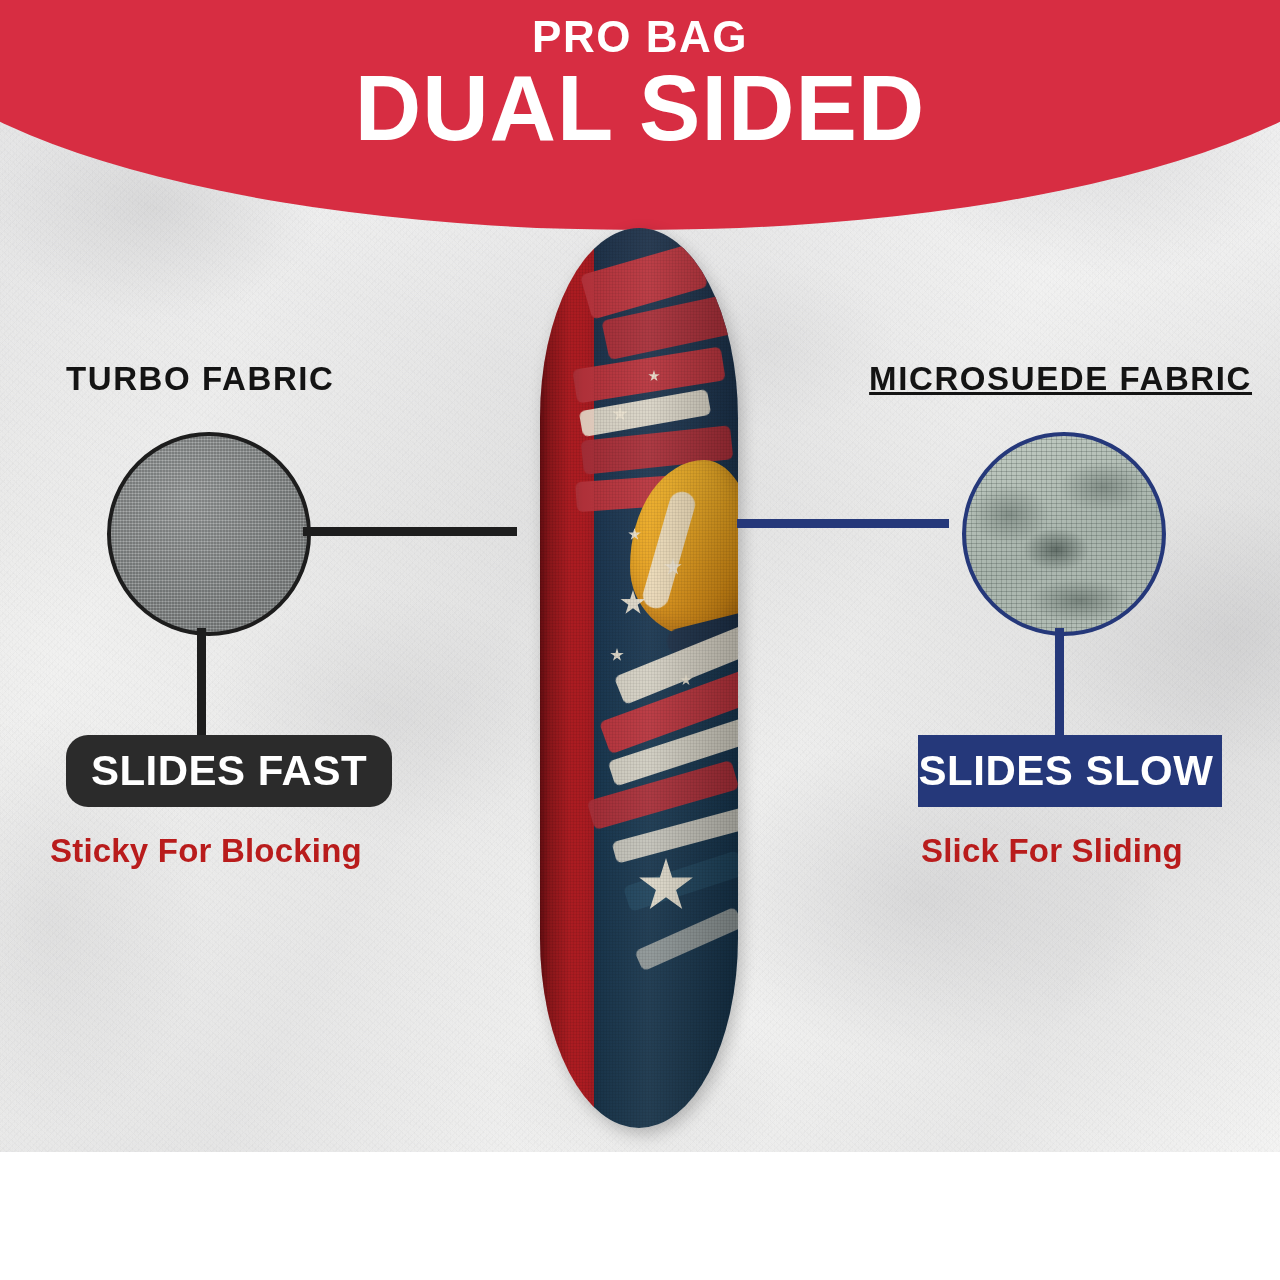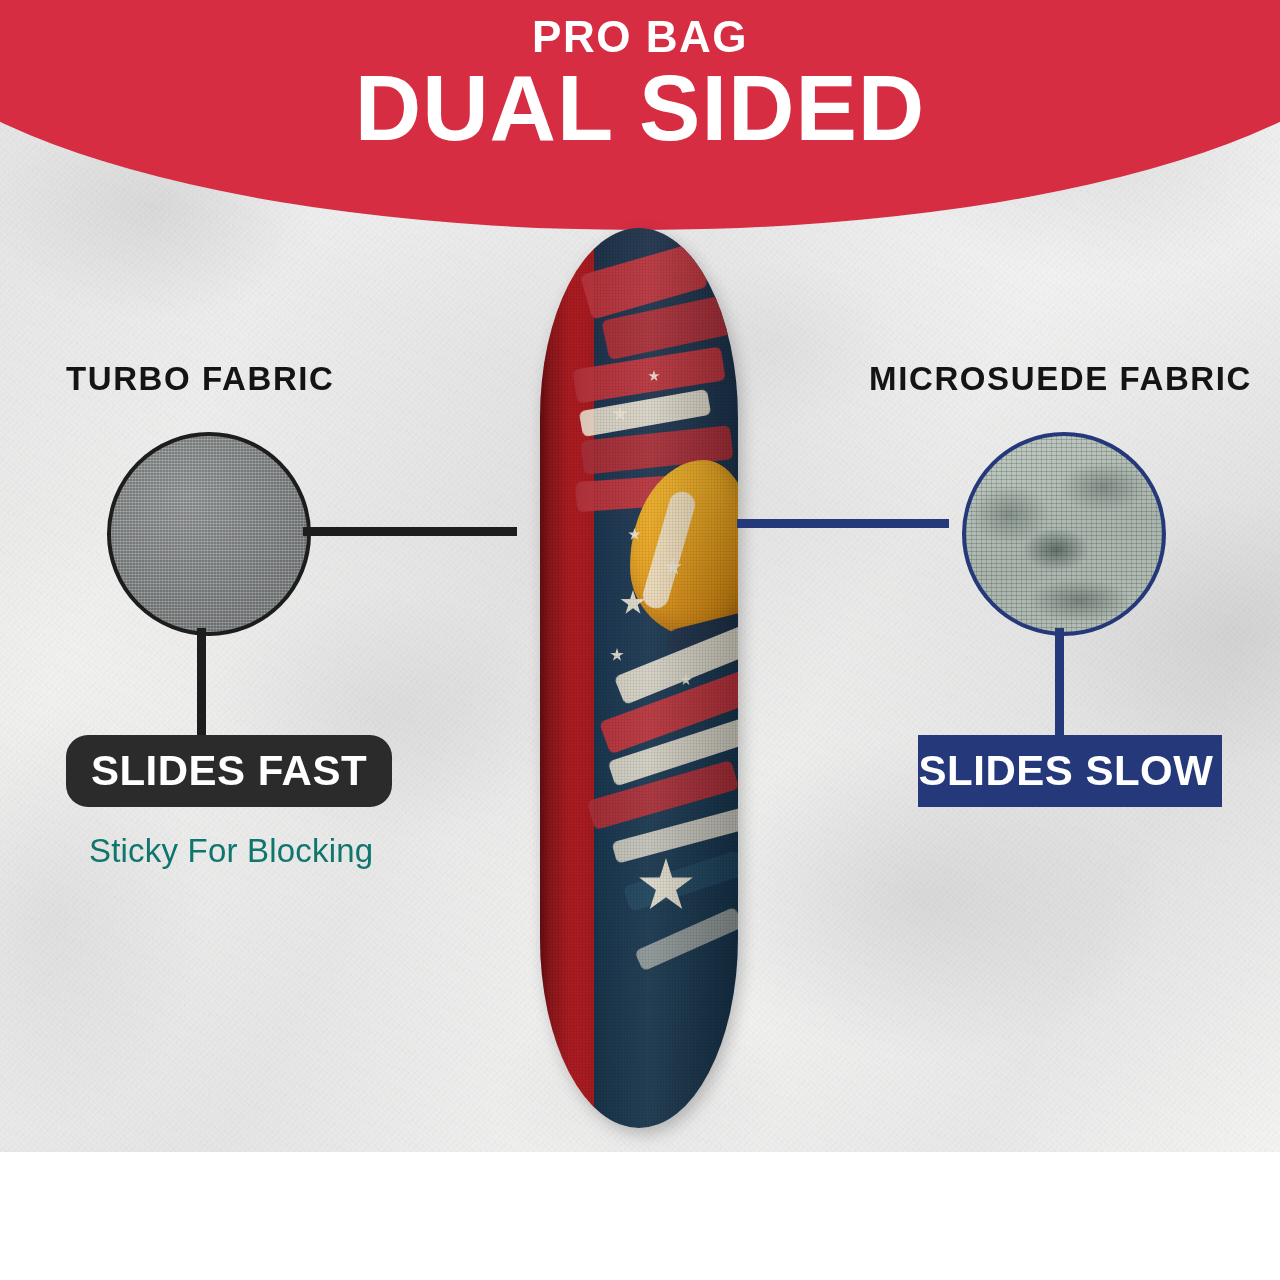--- a/index.html
+++ b/index.html
@@ -148,21 +148,21 @@
   
   .side-heading {
     position: absolute;
     font-size: 33px;
     font-weight: bold;
     letter-spacing: 1.6px;
     color: #141414;
     white-space: nowrap;
   }
   .heading-left  { left: 66px;  top: 360px; text-align: right; }
-  .heading-right { right: 28px; top: 360px; }
+  .heading-right { right: 28px; top: 360px; text-decoration: underline; }
 
   .swatch {
     position: absolute;
     width: 196px;
     height: 196px;
     border-radius: 50%;
     overflow: hidden;
   }
   .swatch-left {
     left: 107px;
@@ -207,25 +207,24 @@
     font-weight: bold;
     letter-spacing: 0.5px;
     white-space: nowrap;
   }
   .pill-left  { left: 66px;  top: 735px; width: 286px; background: #2b2b2b; border-radius: 22px; }
   .pill-right { left: 918px; top: 735px; width: 272px; background: #25387a; padding-left: 12px; }
 
   .subtext {
     position: absolute;
     font-size: 33px;
-    font-weight: normal;
-    color: #0f766e;
+    font-weight: bold;
+    color: #b91c1c;
     white-space: nowrap;
     letter-spacing: 0.2px;
-    margin-left: 39px;
   }
   .sub-left  { left: 50px;  top: 832px; }
   .sub-right { left: 921px; top: 832px; }
 </style>
 </head>
 <body>
 
 <div id="infographic">
 
   <div class="bg-texture"></div>
@@ -279,14 +278,15 @@
   <div class="connector conn-h-left"></div>
   <div class="connector conn-v-left"></div>
   <div class="pill pill-left">SLIDES FAST</div>
   <div class="subtext sub-left">Sticky For Blocking</div>
 
   <div class="side-heading heading-right">MICROSUEDE FABRIC</div>
   <div class="swatch swatch-right"></div>
   <div class="connector conn-h-right"></div>
   <div class="connector conn-v-right"></div>
   <div class="pill pill-right">SLIDES SLOW</div>
+  <div class="subtext sub-right">Slick For Sliding</div>
 
 </div>
 
 </body></html>

